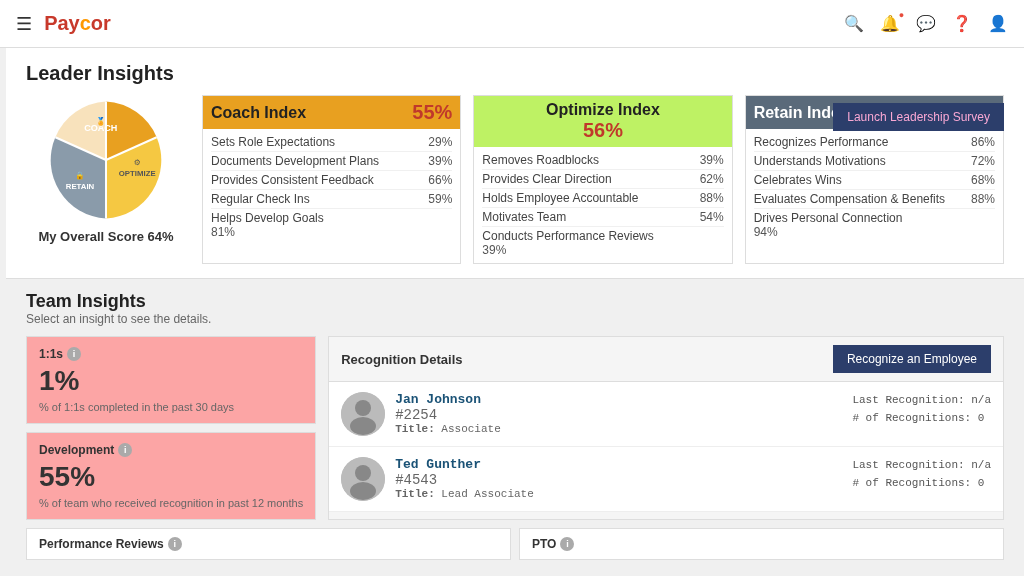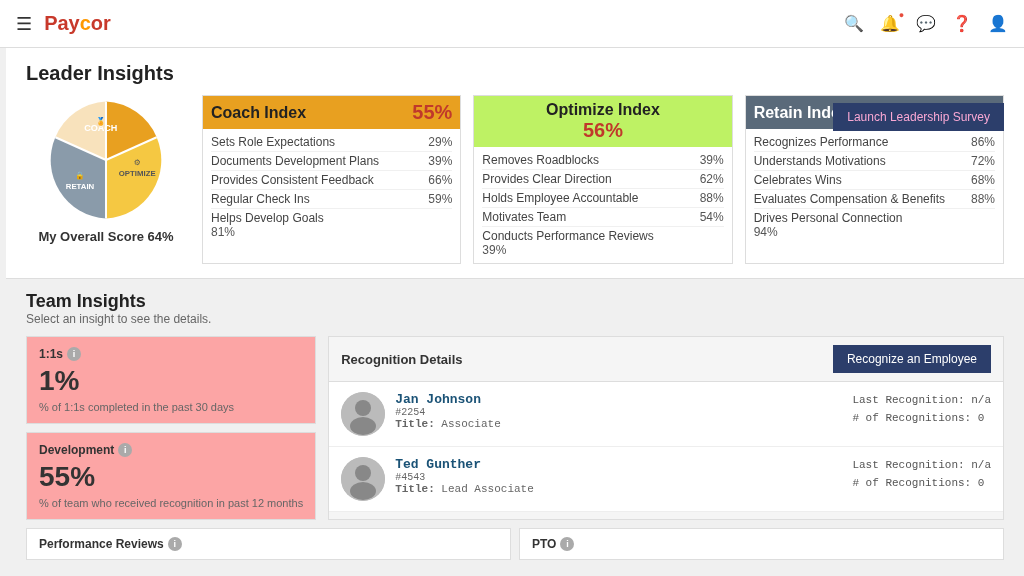--- a/index.html
+++ b/index.html
@@ -89,21 +89,21 @@
     
     .recognition-area { flex: 1; background: #f5f5f5; border: 1px solid #ddd; }
     .recognition-header { display: flex; justify-content: space-between; align-items: center; padding: 8px 12px; background: #f5f5f5; border-bottom: 1px solid #ddd; }
     .recognition-title { font-weight: bold; font-size: 13px; }
     .recognize-btn { background: #2c3e6b; color: #fff; border: none; padding: 7px 14px; font-size: 12px; cursor: pointer; }
 
     .recognition-item { display: flex; align-items: flex-start; gap: 10px; padding: 10px 12px; background: #fff; border-bottom: 1px solid #eee; font-family: Liberation Mono, monospace; }
     .avatar { width: 44px; height: 44px; border-radius: 50%; background: #bbb; overflow: hidden; flex-shrink: 0; }
     .person-info { flex: 1; }
     .person-name { font-weight: bold; font-size: 13px; color: #1a5276; }
-    .person-id { font-size: 10px; color: #666; }
+    .person-id { font-size: 14px; color: #666; }
     .person-title-label { font-size: 11px; color: #666; }
     .person-title-label span { font-weight: bold; text-align: center; }
     .recog-stats { font-size: 11px; color: #555; line-height: 1.6; }
 
     
     .bottom-cards { display: flex; gap: 8px; margin-top: 8px; align-items: flex-end; }
     .bottom-card { background: #fff; border: 1px solid #ddd; padding: 8px 12px; flex: 1; font-size: 12px; font-weight: bold; color: #333; display: flex; align-items: center; gap: 4px; }
 
     
     svg.pie { width: 130px; height: 130px; }

